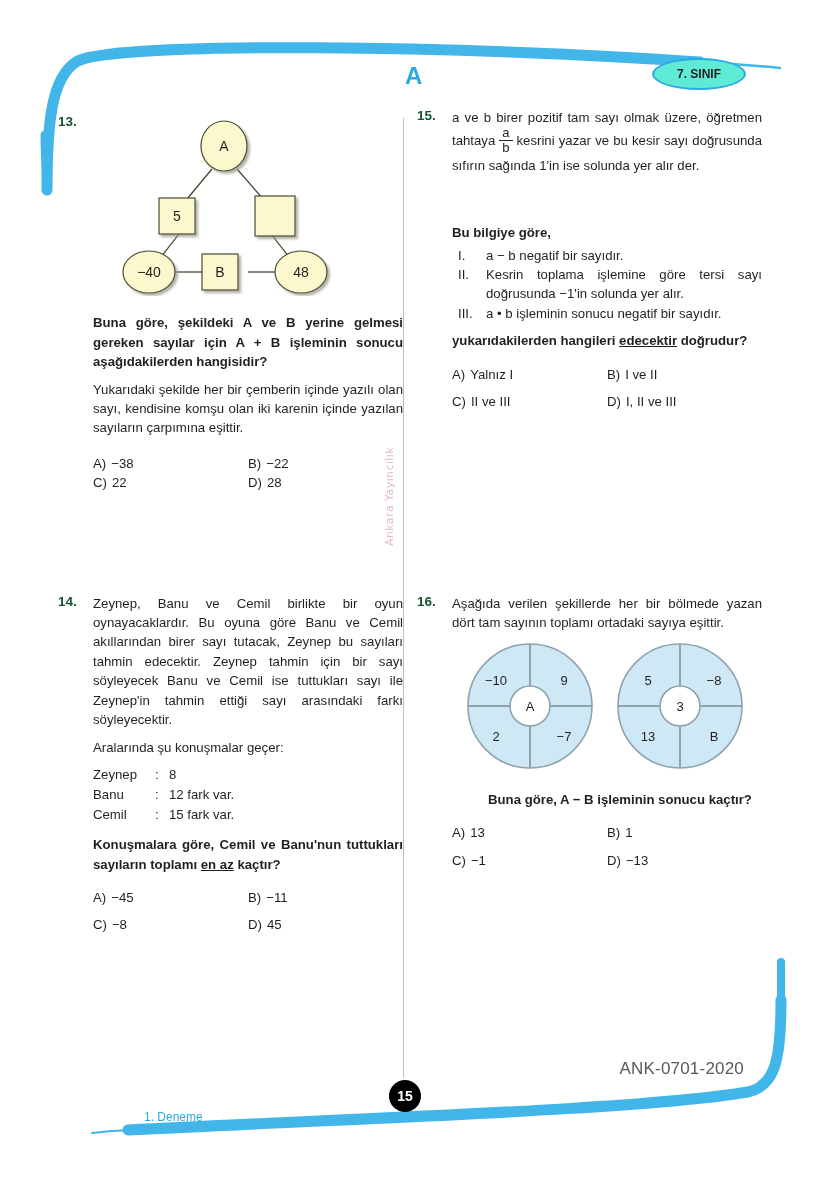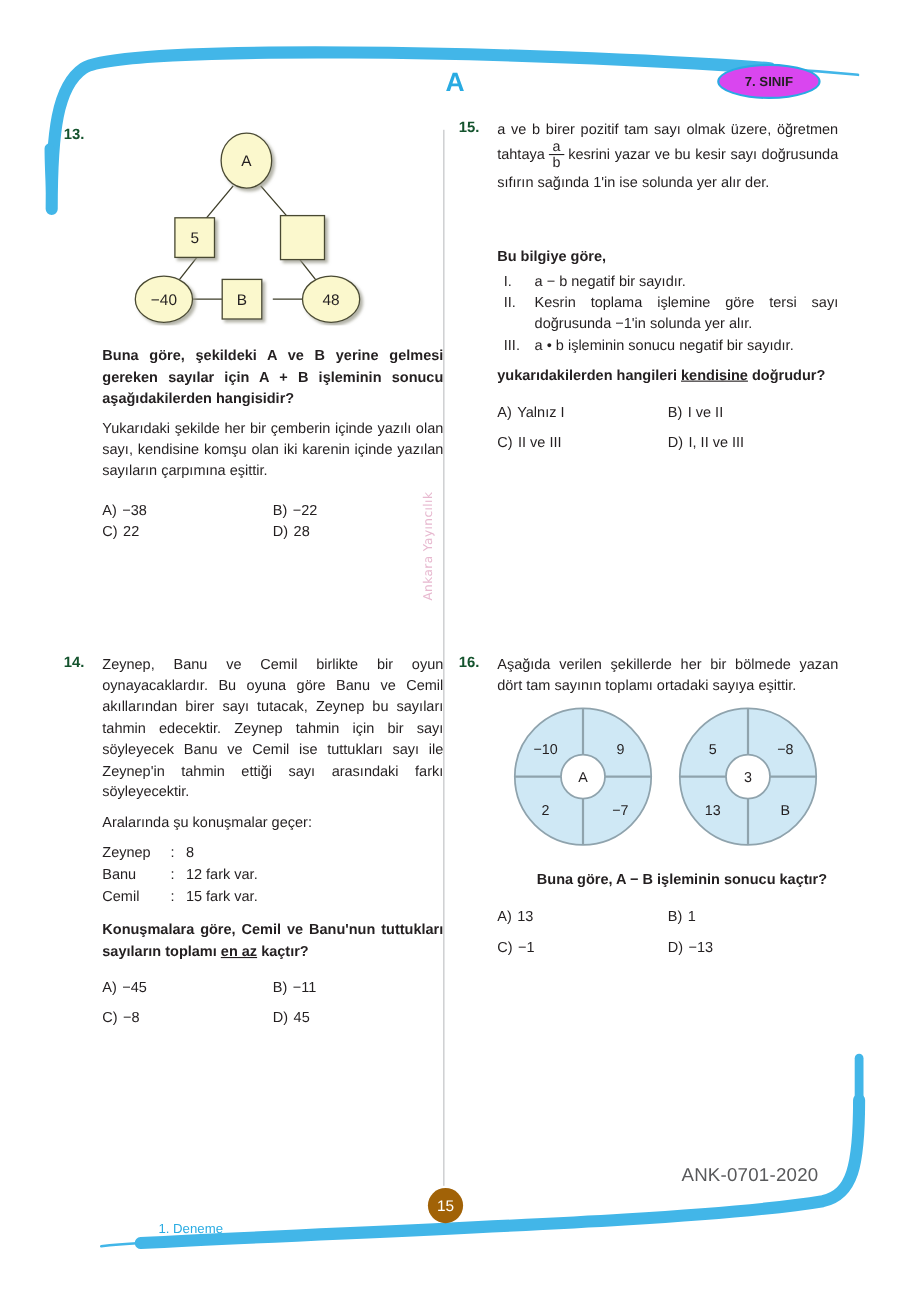--- a/index.html
+++ b/index.html
@@ -42,21 +42,21 @@
     width: 90px;
     height: 28px;
     border: 2px solid #29abe2;
     border-radius: 50%;
     display: flex;
     align-items: center;
     justify-content: center;
     font-size: 12px;
     font-weight: bold;
     color: #231f20;
-    background: #d946ef;
+    background: #5eead4;
   }
 
   
   .col {
     position: absolute;
     width: 345px;
   }
   .col-left  { left: 58px;  top: 108px; }
   .col-right { left: 417px; top: 108px; }
 
@@ -173,24 +173,24 @@
   .fig-13 { margin-left: -26px; }
   .fig-16 { margin-left: 6px; }
 
   
   .page-badge {
     position: absolute;
     left: 389px;
     top: 1080px;
     width: 32px; height: 32px;
     border-radius: 50%;
-    background: #a16207;
+    background: #000000;
     color: #ffffff;
     font-size: 14px;
-    font-weight: normal;
+    font-weight: bold;
     display: flex;
     align-items: center;
     justify-content: center;
   }
   .footer-left {
     position: absolute;
     left: 144px;
     top: 1110px;
     font-size: 12px;
     color: #29abe2;
@@ -364,21 +364,21 @@
         </li>
         <li>
           <span class="rn">II.</span><span>Kesrin toplama işlemine göre tersi sayı doğrusunda −1'in solunda yer alır.</span>
         </li>
         <li>
           <span class="rn">III.</span><span>a • b işleminin sonucu negatif bir sayıdır.</span>
         </li>
       </ul>
 
       <p class="para strong">
-        <span>yukarıdakilerden hangileri </span><span class="u">kendisine</span><span> doğrudur?</span>
+        <span>yukarıdakilerden hangileri </span><span class="u">edecektir</span><span> doğrudur?</span>
       </p>
 
       <div class="opts-grid">
         <div class="opt">
           <span class="ol">A)</span><span>Yalnız I</span>
         </div>
         <div class="opt">
           <span class="ol">B)</span><span>I ve II</span>
         </div>
         <div class="opt">

